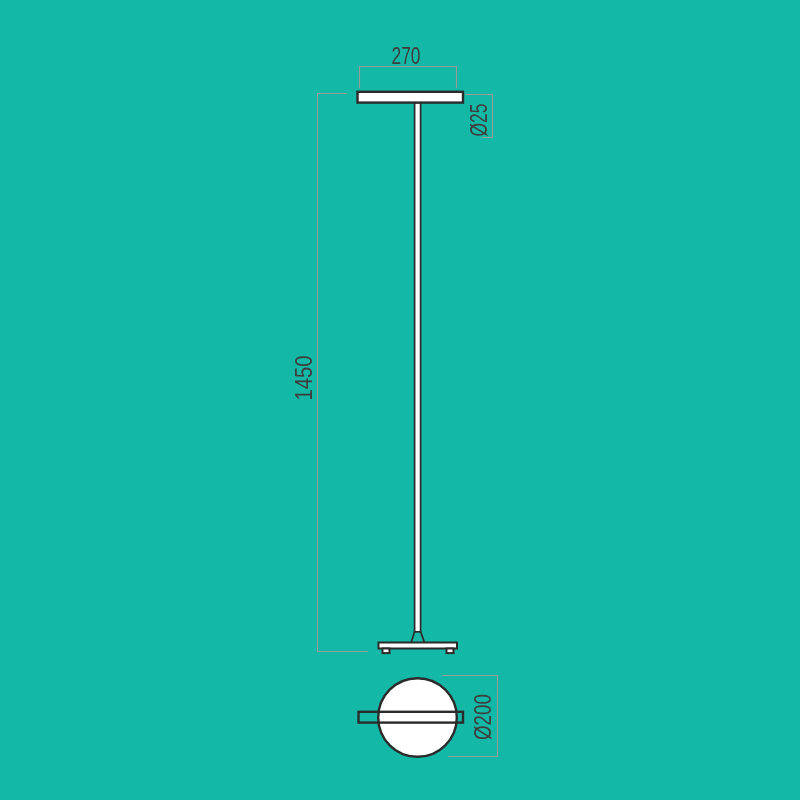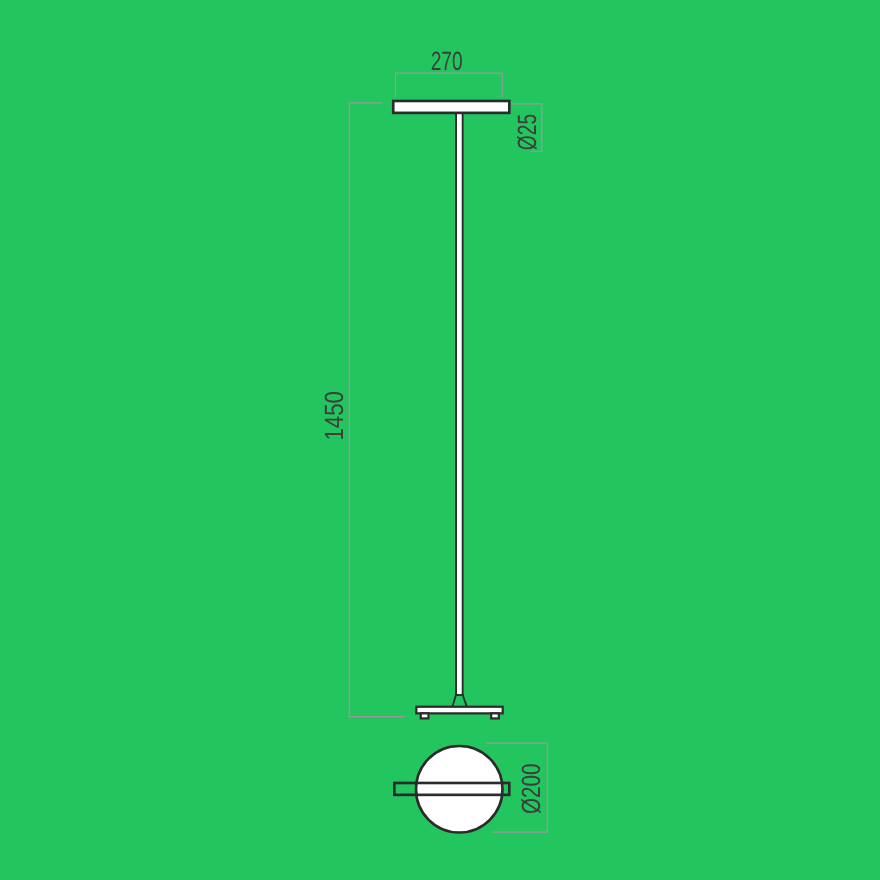--- a/index.html
+++ b/index.html
@@ -5,21 +5,21 @@
   html, body {
     margin: 0;
     padding: 0;
     background: #ffffff;
     font-family: "Liberation Sans", sans-serif;
   }
   .canvas {
     position: relative;
     width: 800px;
     height: 800px;
-    background: #22c55e;
+    background: #14b8a6;
     overflow: hidden;
   }
   svg {
     display: block;
     width: 800px;
     height: 800px;
   }
   text.dim-label {
     font-family: "Liberation Sans", sans-serif;
     font-size: 24px;

